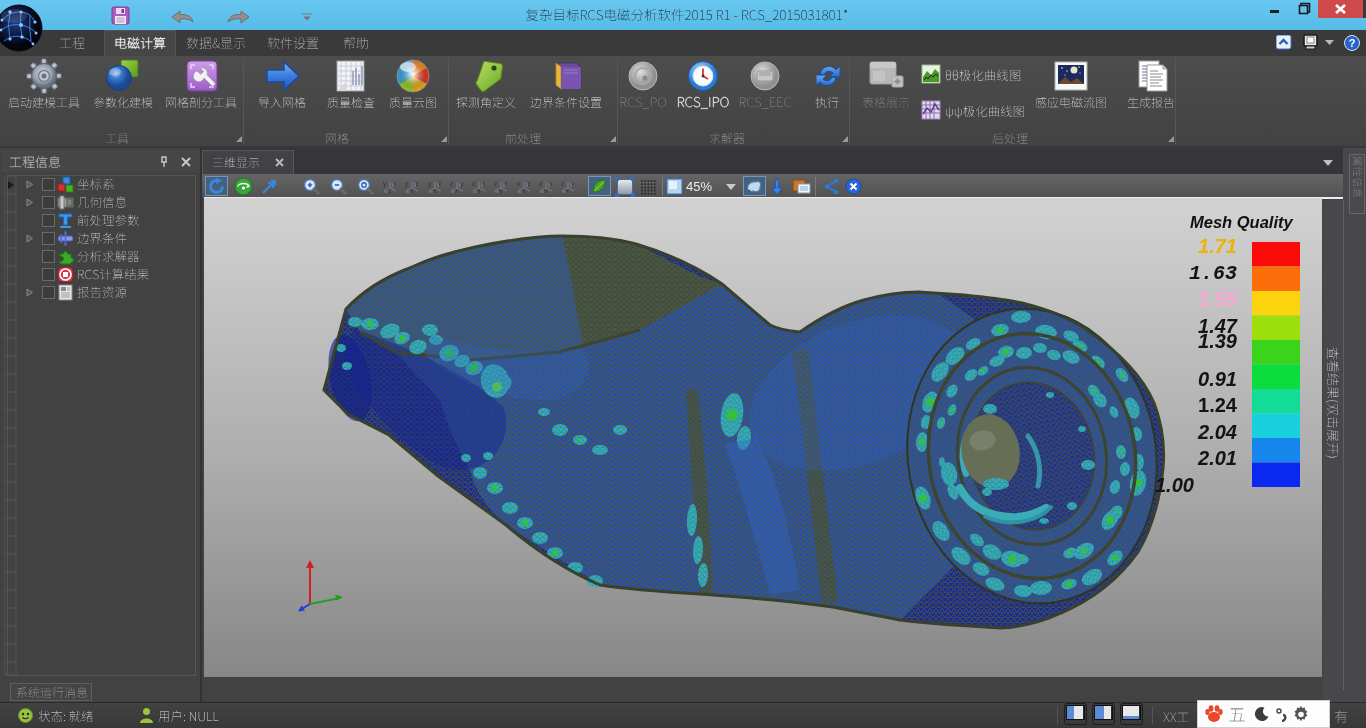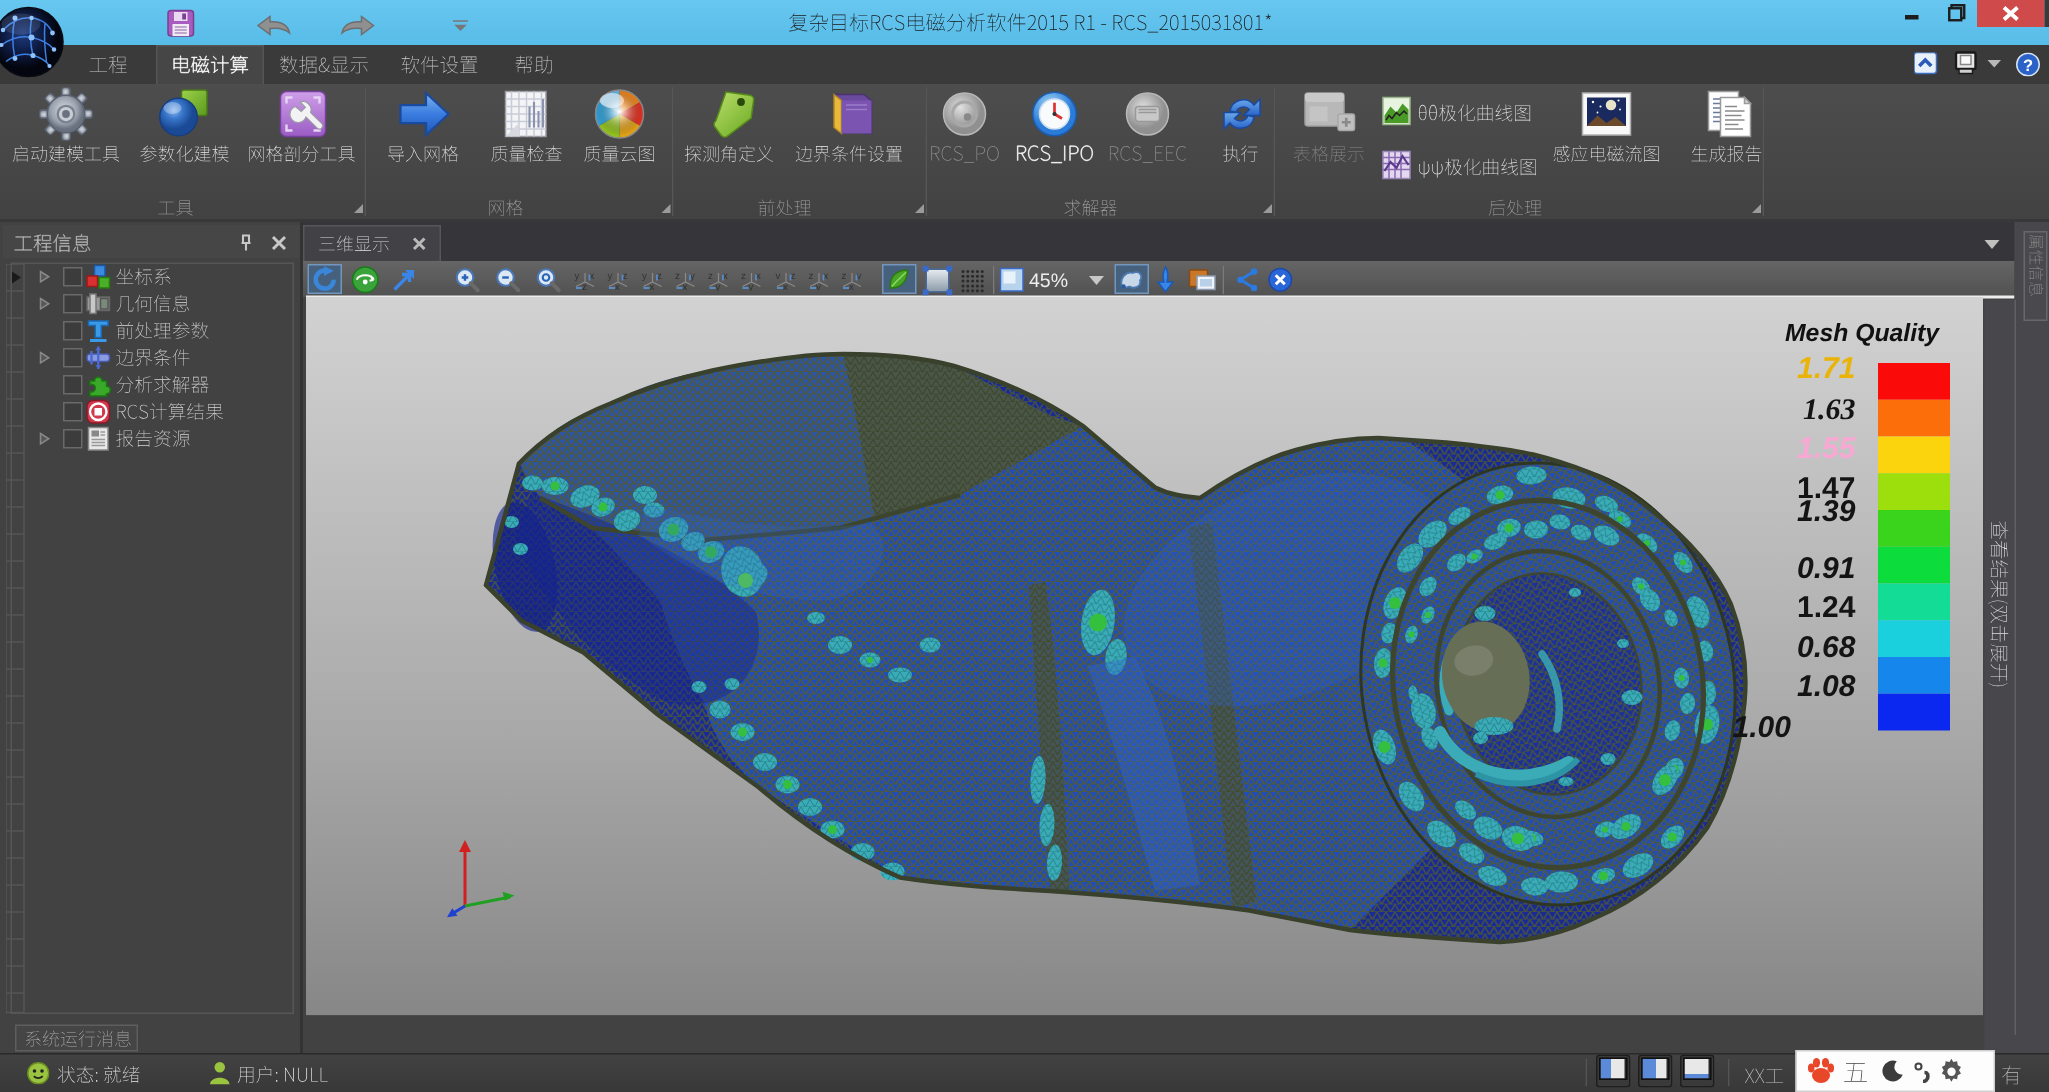--- a/index.html
+++ b/index.html
@@ -668,28 +668,28 @@
       <rect x="1048" y="117.5" width="48" height="24.5" fill="#9ddf0c"></rect>
       <rect x="1048" y="142.0" width="48" height="24.5" fill="#3bd41c"></rect>
       <rect x="1048" y="166.5" width="48" height="24.5" fill="#0cdc3c"></rect>
       <rect x="1048" y="191.0" width="48" height="24.5" fill="#12dc96"></rect>
       <rect x="1048" y="215.5" width="48" height="24.5" fill="#1ad0dc"></rect>
       <rect x="1048" y="240.0" width="48" height="24.5" fill="#1486ec"></rect>
       <rect x="1048" y="264.5" width="48" height="24.5" fill="#0a28f0"></rect>
     </svg>
     <div class="ab" style="left:986px;top:15px;width:130px;font-family:'Liberation Sans';font-weight:bold;font-style:italic;color:#111;font-size:16.5px">Mesh Quality</div>
     <div class="ab" style="left:951px;top:37.0px;width:82px;text-align:right;font-family:'Liberation Sans';font-weight:bold;font-style:italic;color:#eab308;font-size:20px">1.71</div>
-    <div class="ab" style="left:951px;top:63.5px;width:82px;text-align:right;font-family:Liberation Serif, serif;font-weight:bold;font-style:italic;color:#141414;font-size:20px">1.63</div>
+    <div class="ab" style="left:951px;top:63.5px;width:82px;text-align:right;font-family:Liberation Mono, monospace;font-weight:bold;font-style:italic;color:#141414;font-size:20px">1.63</div>
     <div class="ab" style="left:951px;top:90.0px;width:82px;text-align:right;font-family:'Liberation Sans';font-weight:bold;font-style:italic;color:#f9a8d4;font-size:20px">1.55</div>
-    <div class="ab" style="left:951px;top:116.5px;width:82px;text-align:right;font-family:'Liberation Sans';font-weight:bold;color:#141414;font-size:20px">1.47</div>
+    <div class="ab" style="left:951px;top:116.5px;width:82px;text-align:right;font-family:'Liberation Sans';font-weight:bold;font-style:italic;color:#141414;font-size:20px">1.47</div>
     <div class="ab" style="left:951px;top:132px;width:82px;text-align:right;font-family:'Liberation Sans';font-weight:bold;font-style:italic;color:#141414;font-size:20px">1.39</div>
     <div class="ab" style="left:951px;top:169.5px;width:82px;text-align:right;font-family:'Liberation Sans';font-weight:bold;font-style:italic;color:#141414;font-size:20px">0.91</div>
     <div class="ab" style="left:951px;top:196.0px;width:82px;text-align:right;font-family:'Liberation Sans';font-weight:bold;color:#141414;font-size:20px">1.24</div>
-    <div class="ab" style="left:951px;top:222.5px;width:82px;text-align:right;font-family:'Liberation Sans';font-weight:bold;font-style:italic;color:#141414;font-size:20px">0.68</div>
-    <div class="ab" style="left:951px;top:249.0px;width:82px;text-align:right;font-family:'Liberation Sans';font-weight:bold;font-style:italic;color:#141414;font-size:20px">1.08</div>
+    <div class="ab" style="left:951px;top:222.5px;width:82px;text-align:right;font-family:'Liberation Sans';font-weight:bold;font-style:italic;color:#141414;font-size:20px">2.04</div>
+    <div class="ab" style="left:951px;top:249.0px;width:82px;text-align:right;font-family:'Liberation Sans';font-weight:bold;font-style:italic;color:#141414;font-size:20px">2.01</div>
     <div class="ab" style="left:951px;top:275.5px;width:82px;text-align:left;font-family:Liberation Sans, sans-serif;font-weight:bold;font-style:italic;color:#141414;font-size:20px">1.00</div>
   </div>
 <div class="ab" style="left:1323px;top:200px;width:43px;height:502px;background:#48484c"></div>
 <div class="ab" style="left:1343px;top:148px;width:23px;height:54px;background:#48484c"></div>
 <div class="ab" style="left:1343px;top:200px;width:1px;height:490px;background:#606064"></div>
 <div class="ab" style="left:1349px;top:154px;width:16px;height:60px;background:#4a4a4e;border:1px solid #68686c"></div>
 <div class="ab" style="left:0;top:148px;width:202px;height:554px;background:#424242;border-right:2px solid #333"></div>
 <div class="ab" style="left:2px;top:150px;width:198px;height:22px;background:#464646"></div>
 <svg class="ab" style="left:157px;top:155px" width="14" height="14">
     <path d="M5 2 h4 v5 h-4 z M4 7 h6 M7 7 v5" stroke="#c8c8c8" stroke-width="1.4" fill="none"></path>

